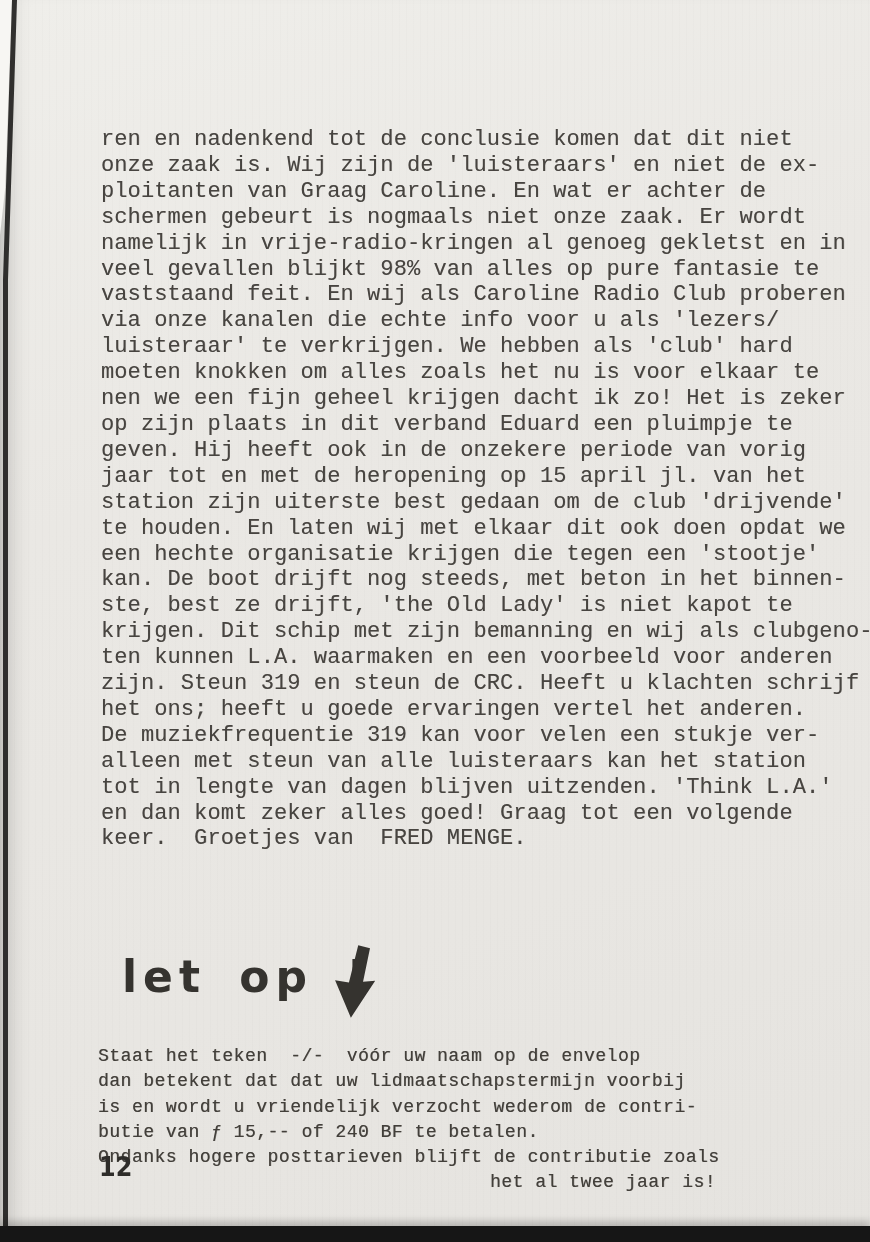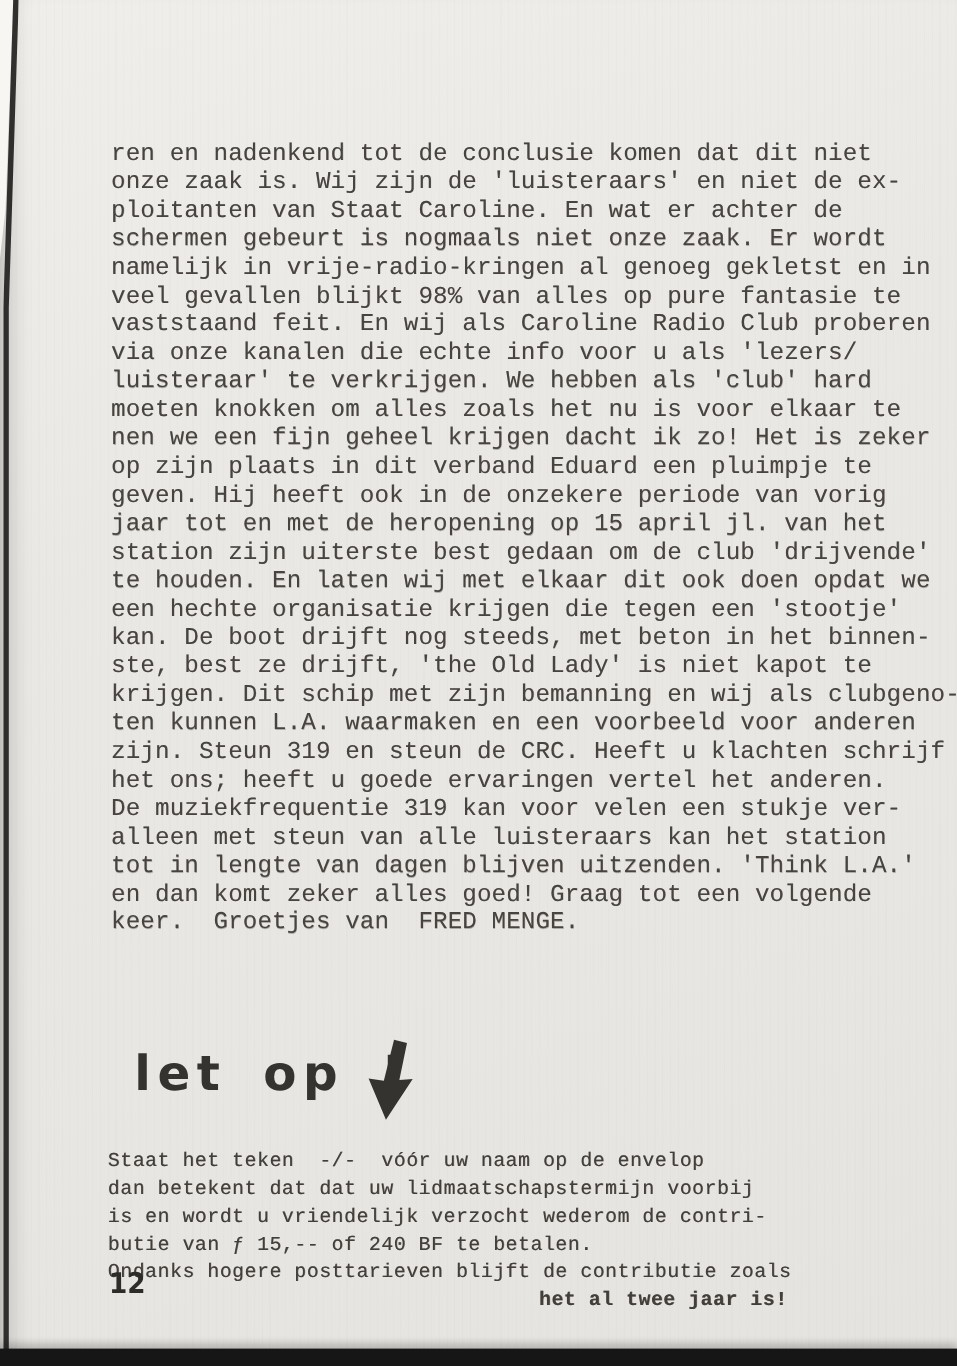--- a/index.html
+++ b/index.html
@@ -51,41 +51,41 @@
   .arrow-icon {
     position: absolute; left: 330px; top: 944px;
     transform: rotate(5deg);
   }
   .notice-text {
     position: absolute; left: 98px; top: 1044px; width: 772px;
     font-size: 18px; line-height: 25.3px; letter-spacing: 0.5px;
     color: #423f3a;
     text-shadow: 0.45px 0.2px 0.4px rgba(55,50,45,0.55);
   }
-  .notice-text .indent { padding-left: 392px; font-weight: bold; }
+  .notice-text .indent { padding-left: 392px; }
   .page-number {
     position: absolute; left: 99px; top: 1152px;
     font-family: "DejaVu Sans", sans-serif;
     font-weight: bold; font-size: 26px;
     color: #2e2c29;
     transform: scaleX(0.92); transform-origin: left;
   }
 </style>
 </head>
 <body>
 
 <div class="stage">
 
   <div class="curl"></div>
   <div class="left-edge"></div>
 
   <div class="body-text">
     <div class="tline">ren en nadenkend tot de conclusie komen dat dit niet</div>
     <div class="tline">onze zaak is. Wij zijn de 'luisteraars' en niet de ex-</div>
-    <div class="tline">ploitanten van Staat Caroline. En wat er achter de</div>
+    <div class="tline">ploitanten van Graag Caroline. En wat er achter de</div>
     <div class="tline">schermen gebeurt is nogmaals niet onze zaak. Er wordt</div>
     <div class="tline">namelijk in vrije-radio-kringen al genoeg gekletst en in</div>
     <div class="tline">veel gevallen blijkt 98% van alles op pure fantasie te</div>
     <div class="tline">vaststaand feit. En wij als Caroline Radio Club proberen</div>
     <div class="tline">via onze kanalen die echte info voor u als 'lezers/</div>
     <div class="tline">luisteraar' te verkrijgen. We hebben als 'club' hard</div>
     <div class="tline">moeten knokken om alles zoals het nu is voor elkaar te</div>
     <div class="tline">nen we een fijn geheel krijgen dacht ik zo! Het is zeker</div>
     <div class="tline">op zijn plaats in dit verband Eduard een pluimpje te</div>
     <div class="tline">geven. Hij heeft ook in de onzekere periode van vorig</div>

